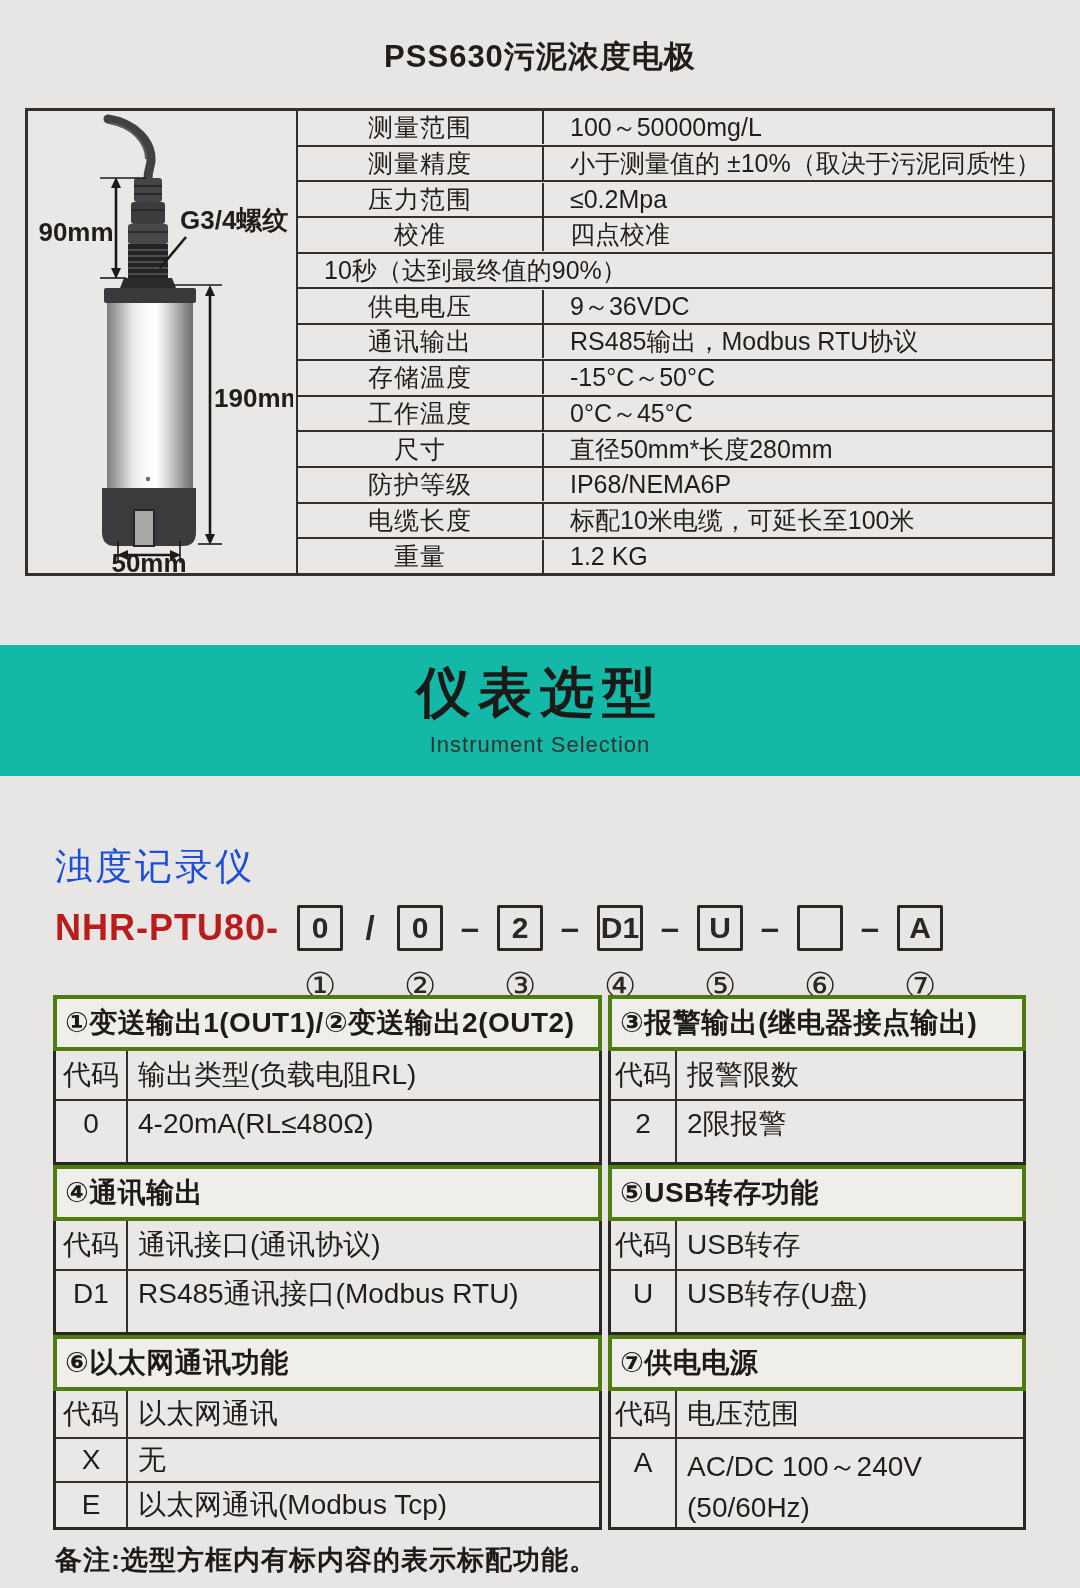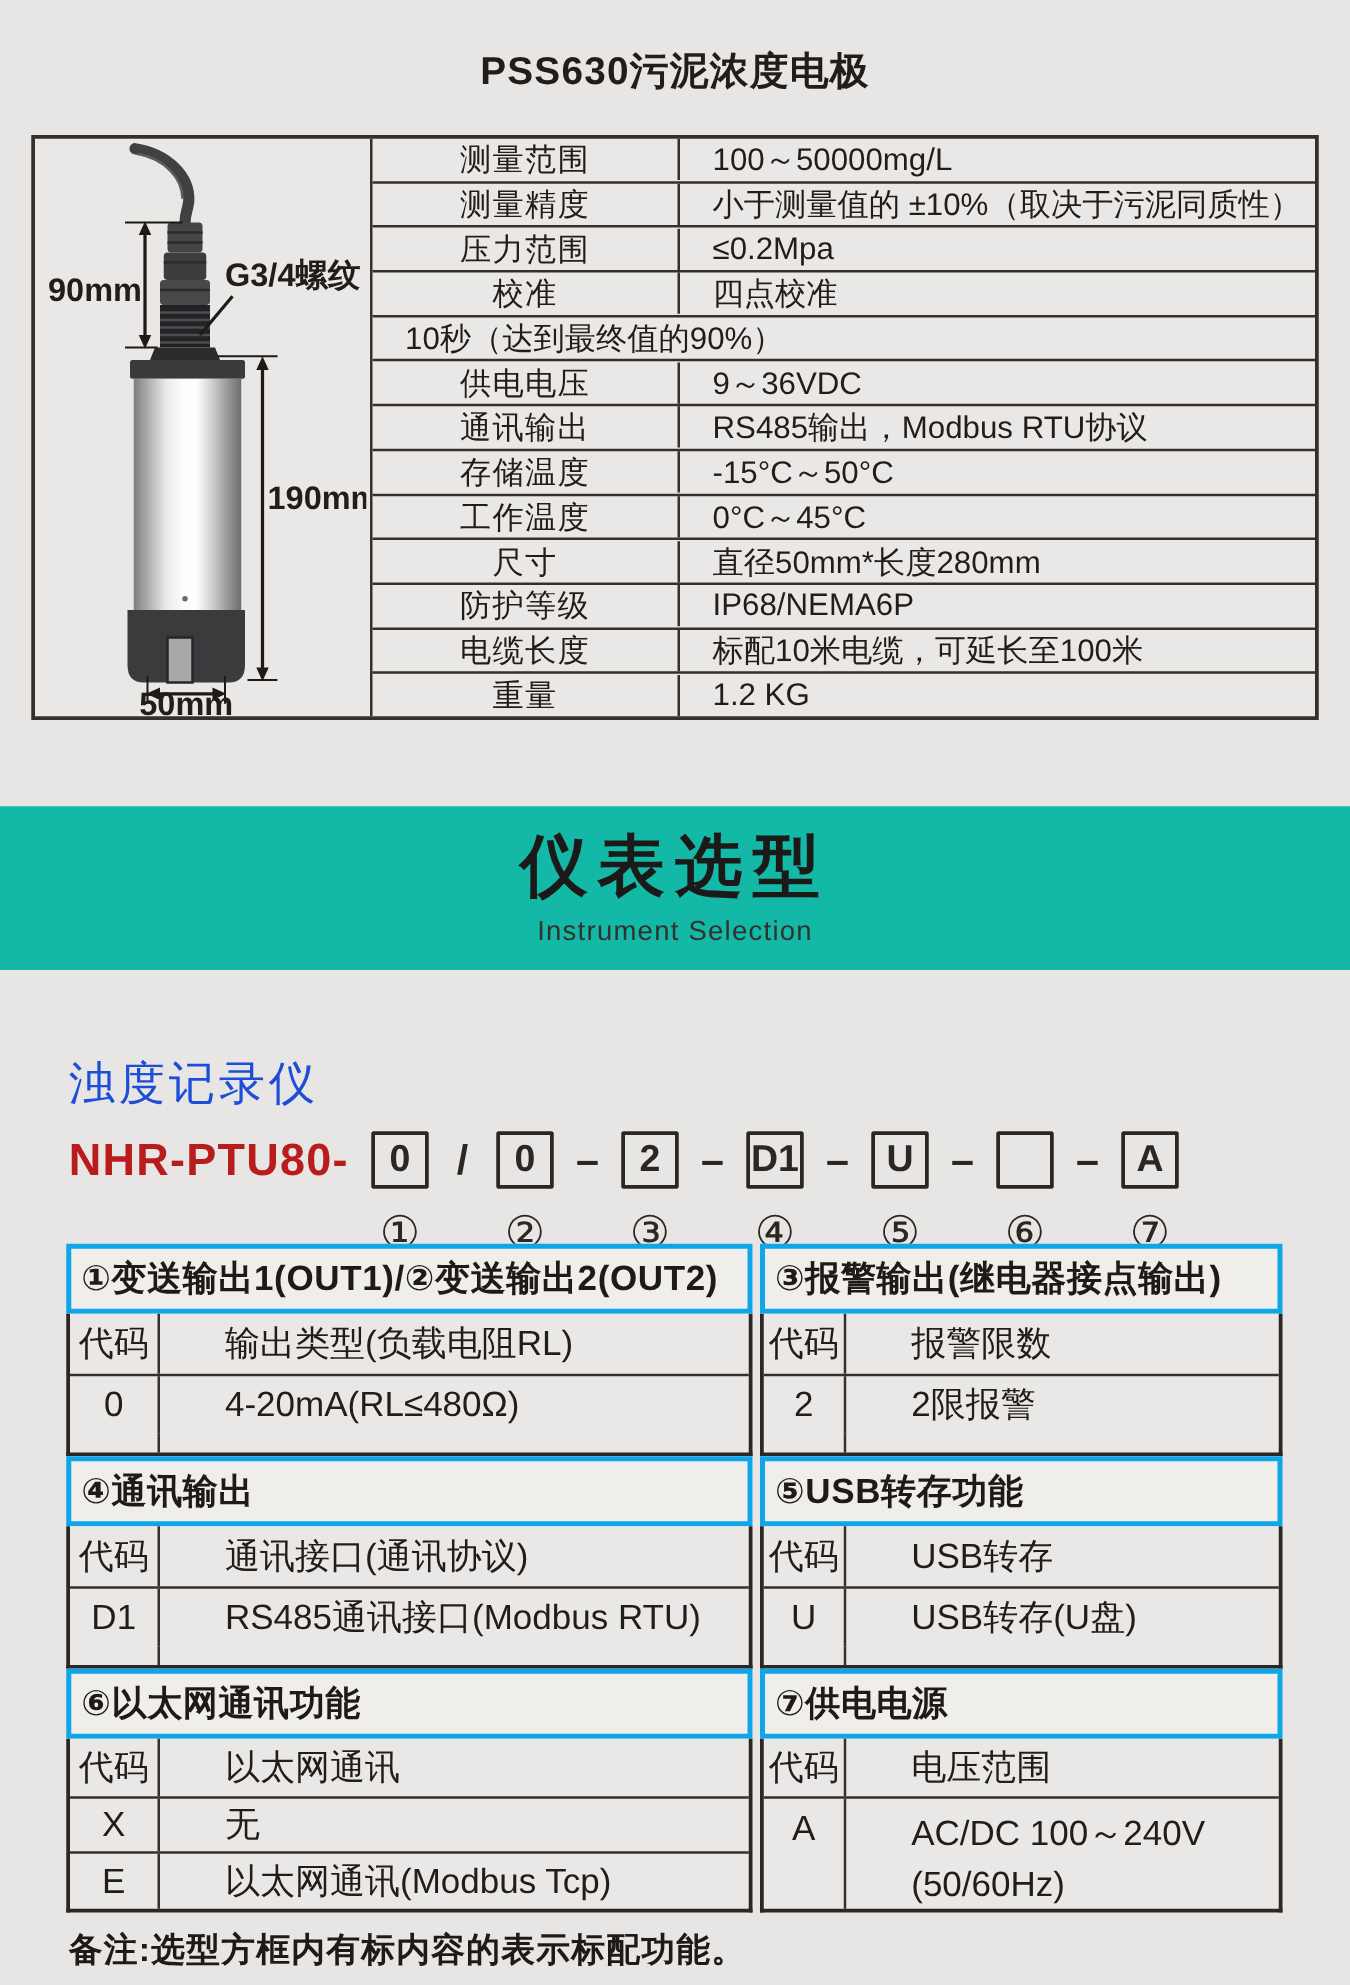--- a/index.html
+++ b/index.html
@@ -56,26 +56,26 @@
     font-size:30px; font-weight:700; color:#2a2724; background:transparent;
   }
   .circle-idx { margin-top:14px; font-size:36px; color:#2b2723; }
   .sep { width:54px; line-height:46px; text-align:center; font-size:33px; font-weight:700; color:#2a2724; }
   
   .sel-area { position:absolute; left:53px; top:995px; width:973px; }
   .sel-table { position:absolute; top:0; }
   .sel-left  { left:0;    width:549px; }
   .sel-right { left:555px; width:418px; }
   .sec-header {
-    height:56px; border:4px solid #0ea5e9; background:#f0eeeb;
+    height:56px; border:4px solid #4d7c0f; background:#f0eeeb;
     display:flex; align-items:center; padding-left:8px;
     font-size:28px; font-weight:700; letter-spacing:0.5px; color:#1d1a17;text-align:right;
   }
   .sec-body { border:3px solid #2b2723; border-top:none; background:#eae8e6; }
-  .row { display:flex; align-items:stretch;gap:42px; }
+  .row { display:flex; align-items:stretch; }
   .row + .row { border-top:2px solid #35302b; }
   .row.filler { border-top:none; }
   .c-code {
     width:72px; border-right:2px solid #35302b;
     display:flex; align-items:center; justify-content:center; font-size:28px;
   }
   .sel-right .c-code { width:66px; }
   .c-desc { flex:1; display:flex; align-items:center; padding-left:10px; font-size:28px; }
   .h48 { height:48px; } .h46 { height:46px; } .h44 { height:44px; } .h15 { height:15px; } .h90 { height:90px; }
   .row.tall .c-code, .row.tall .c-desc { align-items:flex-start; padding-top:8px; }

